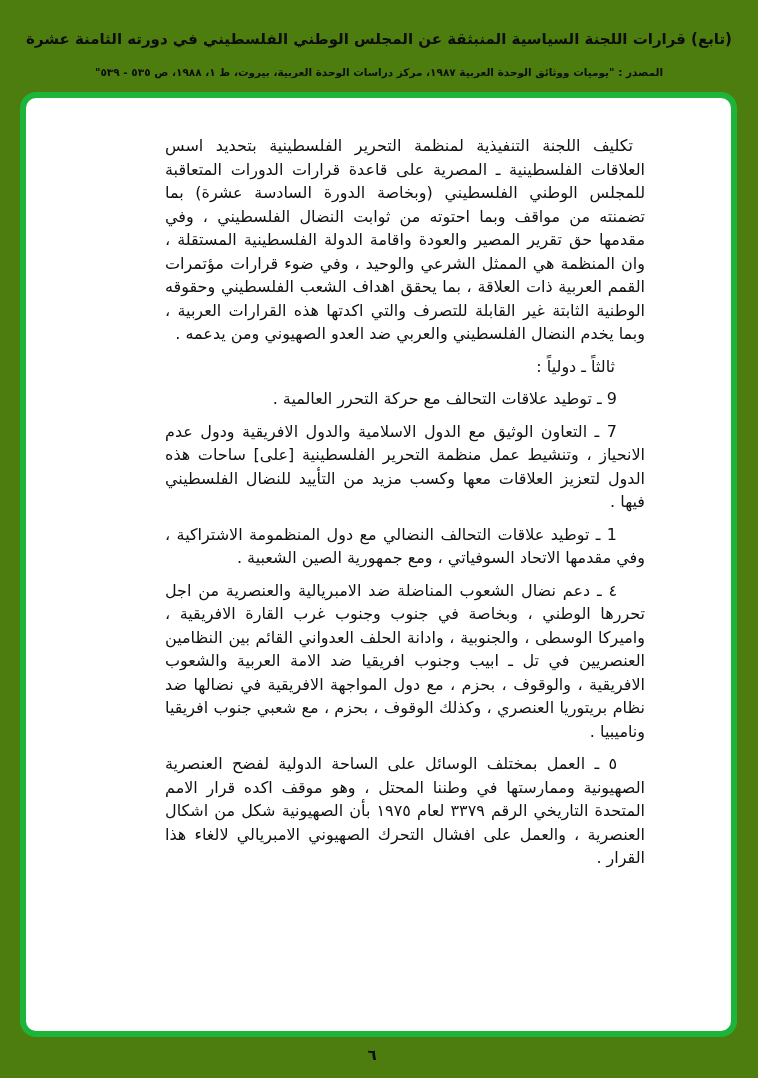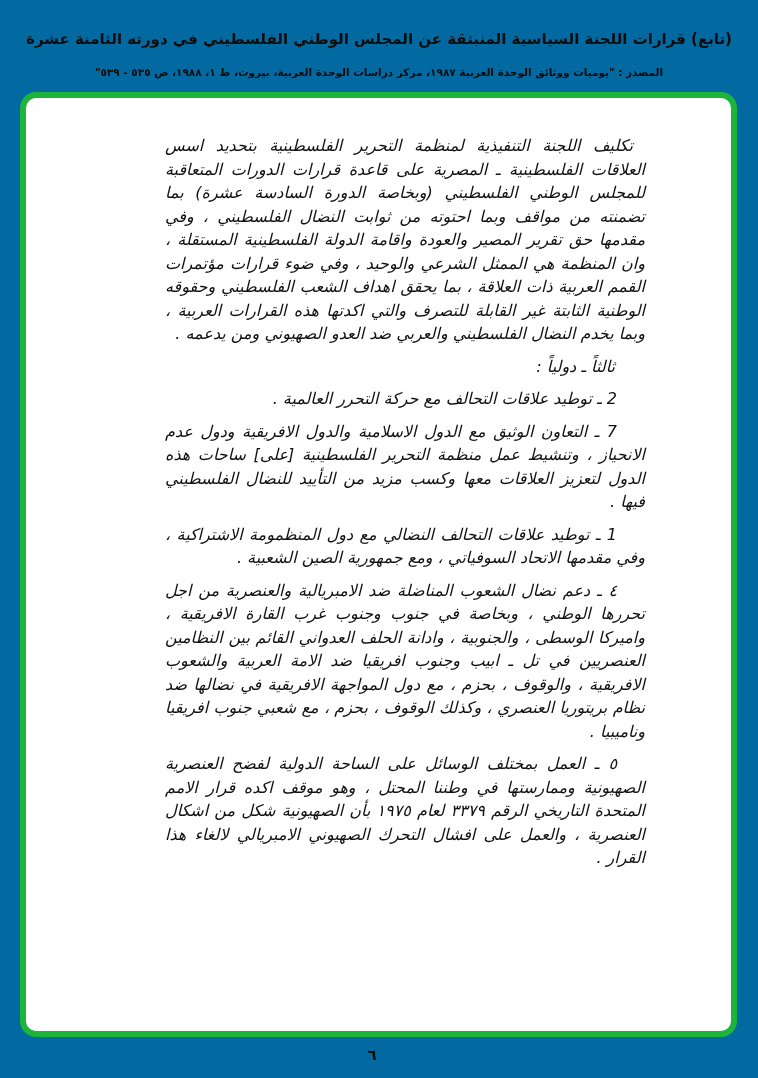--- a/index.html
+++ b/index.html
@@ -4,21 +4,21 @@
 <style>
   html, body {
     margin: 0;
     padding: 0;
     background: #ffffff;
   }
   .page {
     position: relative;
     width: 758px;
     height: 1078px;
-    background: #0369a1;
+    background: #4d7c0f;
     font-family: "DejaVu Sans", sans-serif;
     color: #0d0d0d;
     overflow: hidden;
   }
   .doc-title {
     position: absolute;
     top: 30px;
     left: 20px;
     right: 20px;
     direction: rtl;
@@ -57,21 +57,20 @@
     right: 86px;
     width: 480px;
     direction: rtl;
     text-align: justify;
     font-size: 16px;
     line-height: 23.5px;
     color: #111111;
   }
   .text-column p {
     margin: 0 0 9px 0;
-    font-style: italic;
   }
   p.para-intro {
     text-indent: 12px;
   }
   p.section-heading {
     margin-top: 4px;
     margin-bottom: 9px;
     text-indent: 30px;
     text-align: right;
   }
@@ -98,21 +97,21 @@
 
   <div class="doc-source">المصدر :  "يوميات ووثائق الوحدة العربية ١٩٨٧، مركز دراسات الوحدة العربية، بيروت، ط ١، ١٩٨٨، ص ٥٣٥ - ٥٣٩"</div>
 
   <div class="content-frame" style="border-color: rgb(29, 180, 58);">
     <div class="text-column">
 
       <p class="para-intro">تكليف اللجنة التنفيذية لمنظمة التحرير الفلسطينية بتحديد اسس العلاقات الفلسطينية ـ المصرية على قاعدة قرارات الدورات المتعاقبة للمجلس الوطني الفلسطيني (وبخاصة الدورة السادسة عشرة) بما تضمنته من مواقف وبما احتوته من ثوابت النضال الفلسطيني ، وفي مقدمها حق تقرير المصير والعودة واقامة الدولة الفلسطينية المستقلة ، وان المنظمة هي الممثل الشرعي والوحيد ، وفي ضوء قرارات مؤتمرات القمم العربية ذات العلاقة ، بما يحقق اهداف الشعب الفلسطيني وحقوقه الوطنية الثابتة غير القابلة للتصرف والتي اكدتها هذه القرارات العربية ، وبما يخدم النضال الفلسطيني والعربي ضد العدو الصهيوني ومن يدعمه .</p>
 
       <p class="section-heading">ثالثاً ـ دولياً :</p>
 
-      <p class="list-item">2 ـ توطيد علاقات التحالف مع حركة التحرر العالمية .</p>
+      <p class="list-item">9 ـ توطيد علاقات التحالف مع حركة التحرر العالمية .</p>
 
       <p class="list-item">7 ـ التعاون الوثيق مع الدول الاسلامية والدول الافريقية ودول عدم الانحياز ، وتنشيط عمل منظمة التحرير الفلسطينية [على] ساحات هذه الدول لتعزيز العلاقات معها وكسب مزيد من التأييد للنضال الفلسطيني فيها .</p>
 
       <p class="list-item">1 ـ توطيد علاقات التحالف النضالي مع دول المنظمومة الاشتراكية ، وفي مقدمها الاتحاد السوفياتي ، ومع جمهورية الصين الشعبية .</p>
 
       <p class="list-item">٤ ـ دعم نضال الشعوب المناضلة ضد الامبريالية والعنصرية من اجل تحررها الوطني ، وبخاصة في جنوب وجنوب غرب القارة الافريقية ، واميركا الوسطى ، والجنوبية ، وادانة الحلف العدواني القائم بين النظامين العنصريين في تل ـ ابيب وجنوب افريقيا ضد الامة العربية والشعوب الافريقية ، والوقوف ، بحزم ، مع دول المواجهة الافريقية في نضالها ضد نظام بريتوريا العنصري ، وكذلك الوقوف ، بحزم ، مع شعبي جنوب افريقيا وناميبيا .</p>
 
       <p class="list-item">٥ ـ العمل بمختلف الوسائل على الساحة الدولية لفضح العنصرية الصهيونية وممارستها في وطننا المحتل ، وهو موقف اكده قرار الامم المتحدة التاريخي الرقم ٣٣٧٩ لعام ١٩٧٥ بأن الصهيونية شكل من اشكال العنصرية ، والعمل على افشال التحرك الصهيوني الامبريالي لالغاء هذا القرار .</p>
 
     </div>

